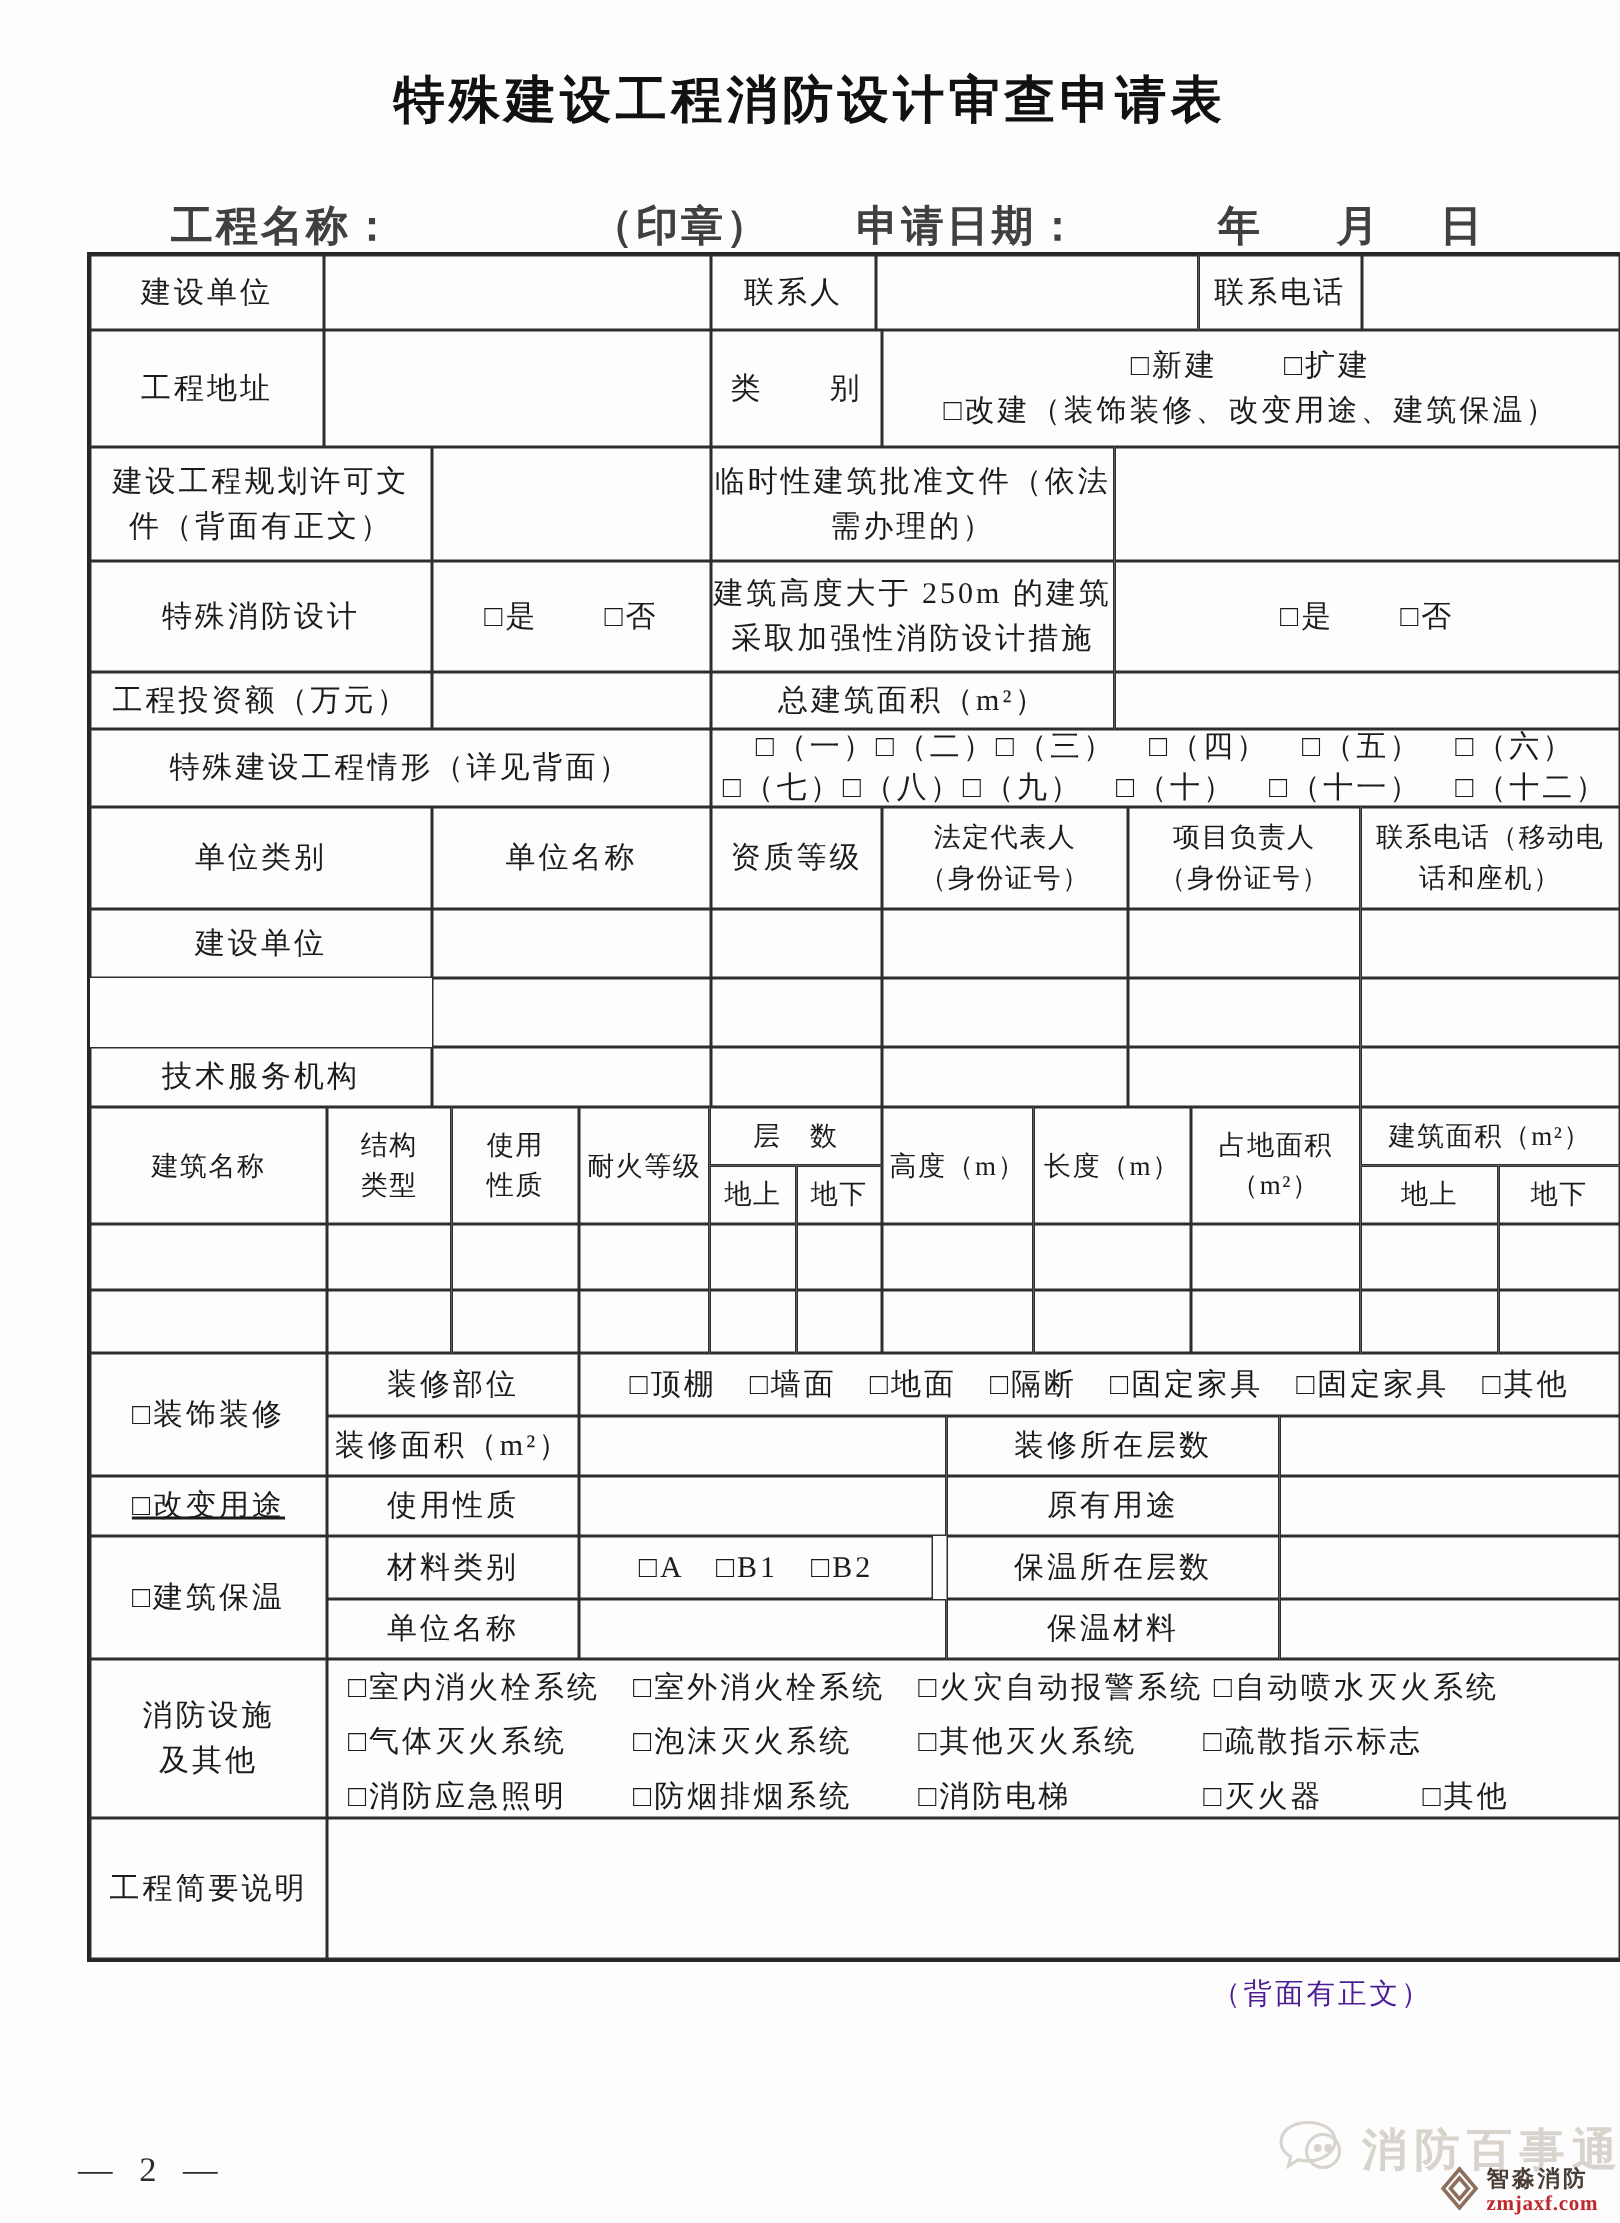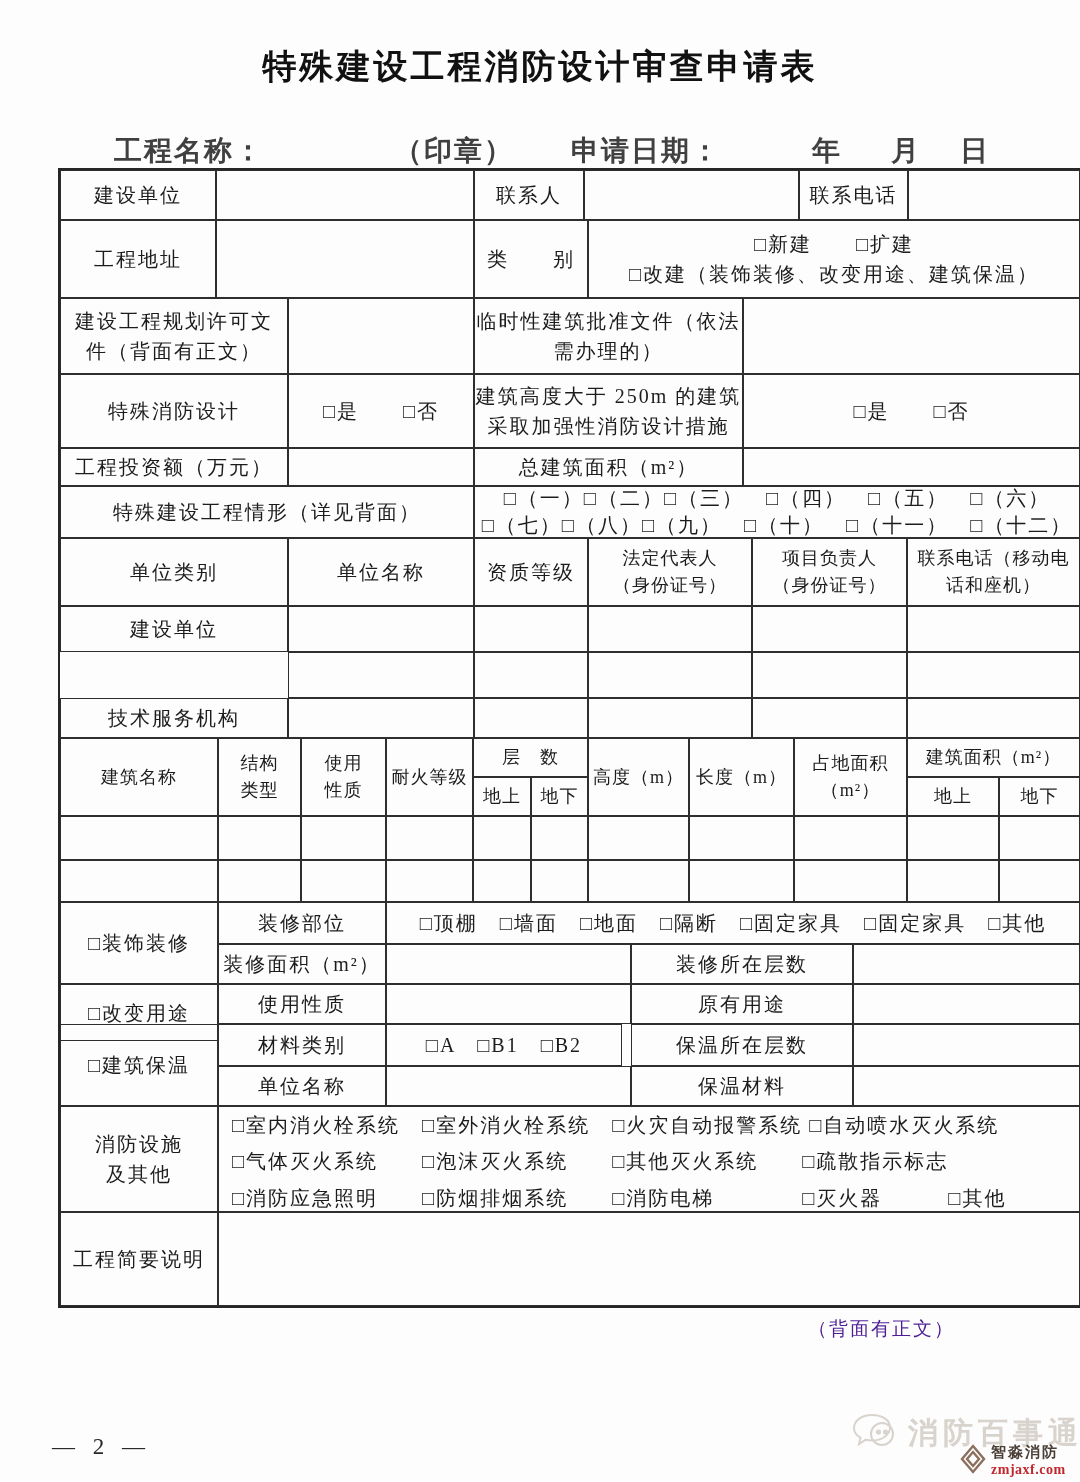--- a/index.html
+++ b/index.html
@@ -156,21 +156,21 @@
   <div class="c" style="left:939px;top:690px;width:81px;height:42px;"></div>
 
   <div class="c" style="left:0;top:732px;width:158px;height:82px;">□装饰装修</div>
   <div class="c" style="left:158px;top:732px;width:168px;height:42px;">装修部位</div>
   <div class="c" style="left:326px;top:732px;width:694px;height:42px;">□顶棚　□墙面　□地面　□隔断　□固定家具　□固定家具　□其他</div>
   <div class="c" style="left:158px;top:774px;width:168px;height:40px;">装修面积（m²）</div>
   <div class="c" style="left:326px;top:774px;width:245px;height:40px;"></div>
   <div class="c" style="left:571px;top:774px;width:222px;height:40px;">装修所在层数</div>
   <div class="c" style="left:793px;top:774px;width:227px;height:40px;"></div>
 
-  <div class="c" style="left:0;top:814px;width:158px;height:57px;">□改变用途</div>
+  <div class="c" style="left:0;top:814px;width:158px;height:40px;text-decoration:underline;">□改变用途</div>
   <div class="c" style="left:158px;top:814px;width:168px;height:40px;">使用性质</div>
   <div class="c" style="left:326px;top:814px;width:245px;height:40px;"></div>
   <div class="c" style="left:571px;top:814px;width:222px;height:40px;">原有用途</div>
   <div class="c" style="left:793px;top:814px;width:227px;height:40px;"></div>
 
   <div class="c" style="left:0;top:854px;width:158px;height:82px;">□建筑保温</div>
   <div class="c" style="left:158px;top:854px;width:168px;height:42px;">材料类别</div>
   <div class="c" style="left:326px;top:854px;width:236px;height:42px;">□A　□B1　□B2</div>
   <div class="c" style="left:571px;top:854px;width:222px;height:42px;">保温所在层数</div>
   <div class="c" style="left:793px;top:854px;width:227px;height:42px;"></div>

